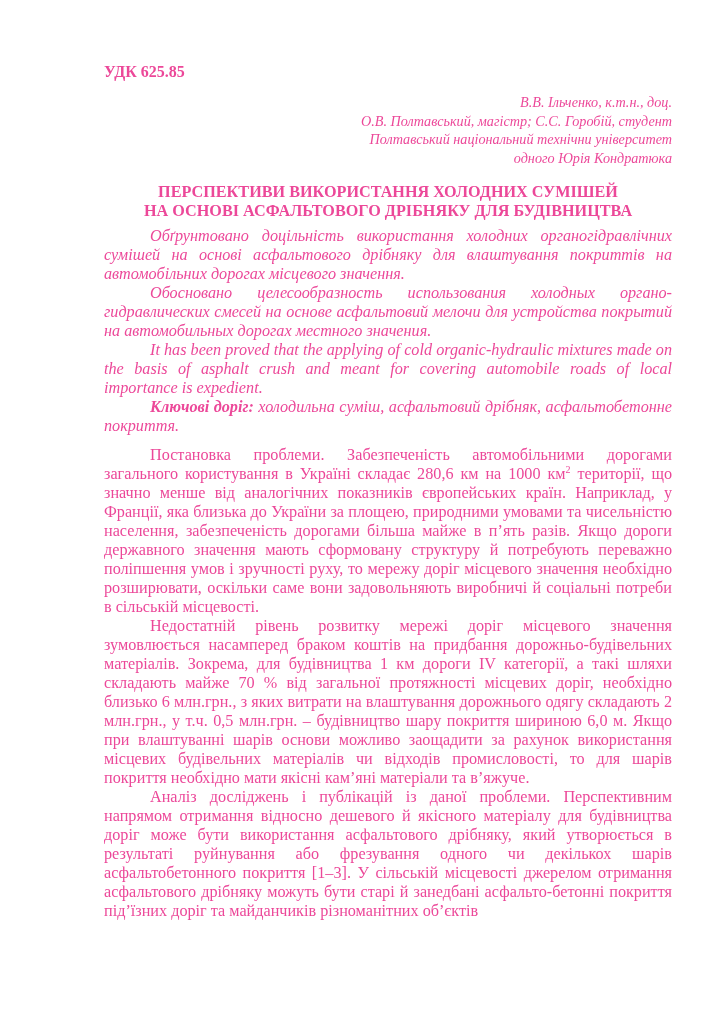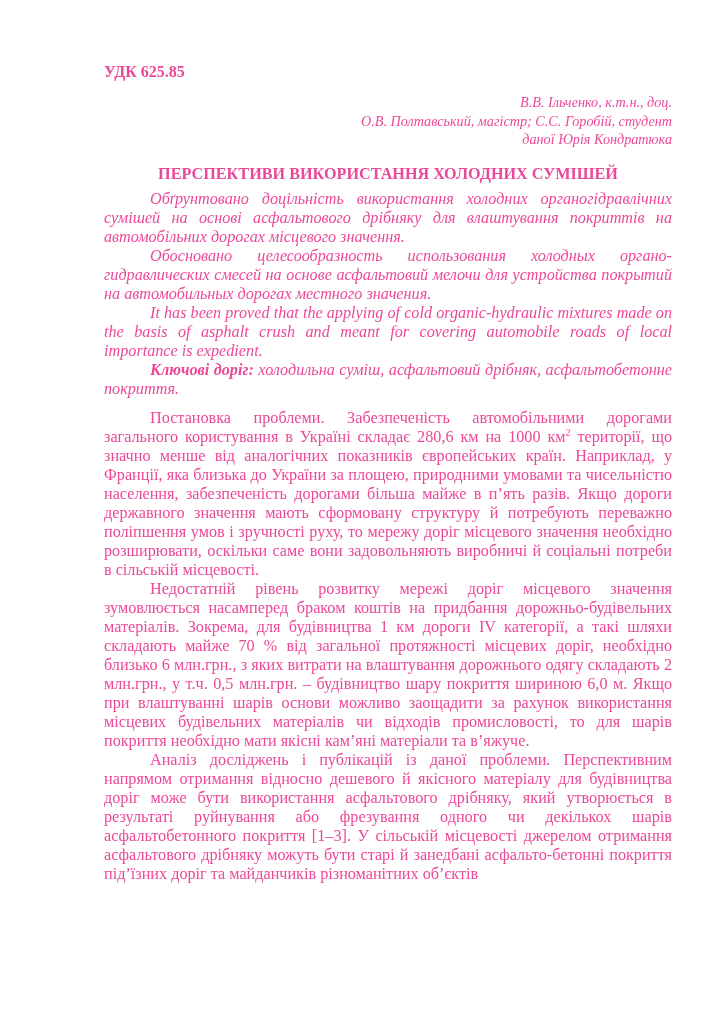--- a/index.html
+++ b/index.html
@@ -22,25 +22,27 @@
   </style>
 </head>
 <body>
 
 <div class="page">
   <div class="udk">УДК 625.85</div>
 
   <div class="authors">
     <div>В.В. Ільченко, к.т.н., доц.</div>
     <div>О.В. Полтавський, магістр; С.С. Горобій, студент</div>
-    <div>даної Юрія Кондратюка</div>
+    <div>Полтавський національний технічни  університет</div>
+    <div>одного Юрія Кондратюка</div>
   </div>
 
   <div class="title">
     <div>ПЕРСПЕКТИВИ ВИКОРИСТАННЯ ХОЛОДНИХ СУМІШЕЙ</div>
+    <div>НА ОСНОВІ АСФАЛЬТОВОГО ДРІБНЯКУ ДЛЯ БУДІВНИЦТВА</div>
   </div>
 
   <p class="abstract">Обґрунтовано доцільність використання холодних органогідравлічних сумішей на основі асфальтового дрібняку для влаштування покриттів на автомобільних дорогах місцевого значення.</p>
   <p class="abstract">Обосновано целесообразность использования холодных органо-гидравлических смесей на основе асфальтовий мелочи для устройства покрытий на автомобильных дорогах местного значения.</p>
   <p class="abstract">It has been proved that the applying of cold organic-hydraulic mixtures made on the basis of asphalt crush and meant for covering automobile roads of local importance is expedient.</p>
   <p class="abstract"><span class="kw-label">Ключові доріг:</span><span> холодильна суміш, асфальтовий дрібняк, асфальтобетонне покриття.</span></p>
 
   <div class="gap"></div>
 
   <p><span class="section-head">Постановка проблеми.</span><span> Забезпеченість автомобільними дорогами загального користування в Україні складає 280,6 км на 1000 км</span><sup>2</sup><span> території, що значно менше від аналогічних показників європейських країн. Наприклад, у Франції, яка близька до України за площею, природними умовами та чисельністю населення, забезпеченість дорогами більша майже в п’ять разів. Якщо дороги державного значення мають сформовану структуру й потребують переважно поліпшення умов і зручності руху, то мережу доріг місцевого значення необхідно розширювати, оскільки саме вони задовольняють виробничі й соціальні потреби в сільській місцевості.</span></p>

